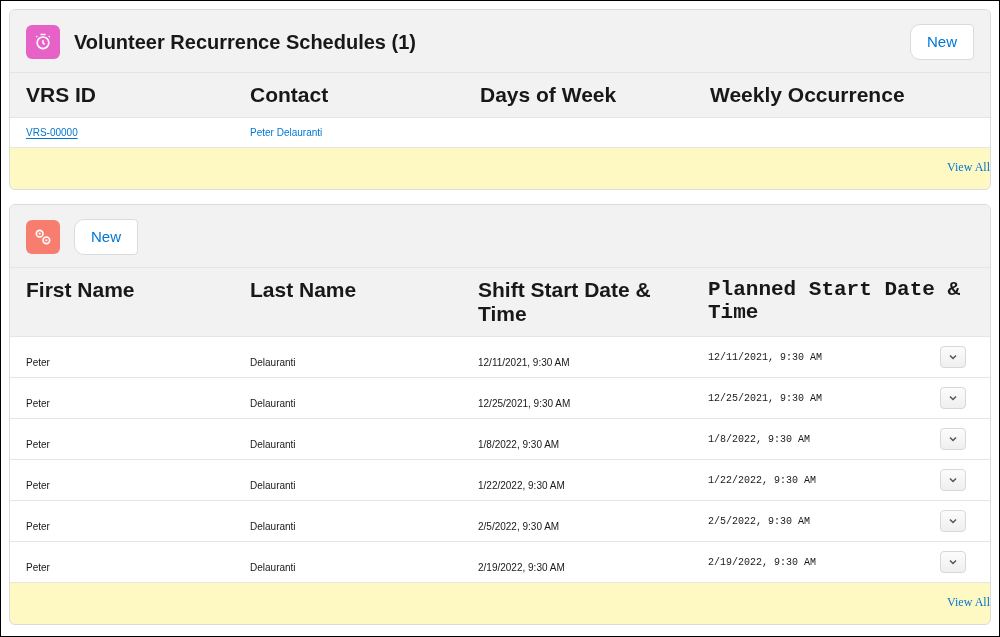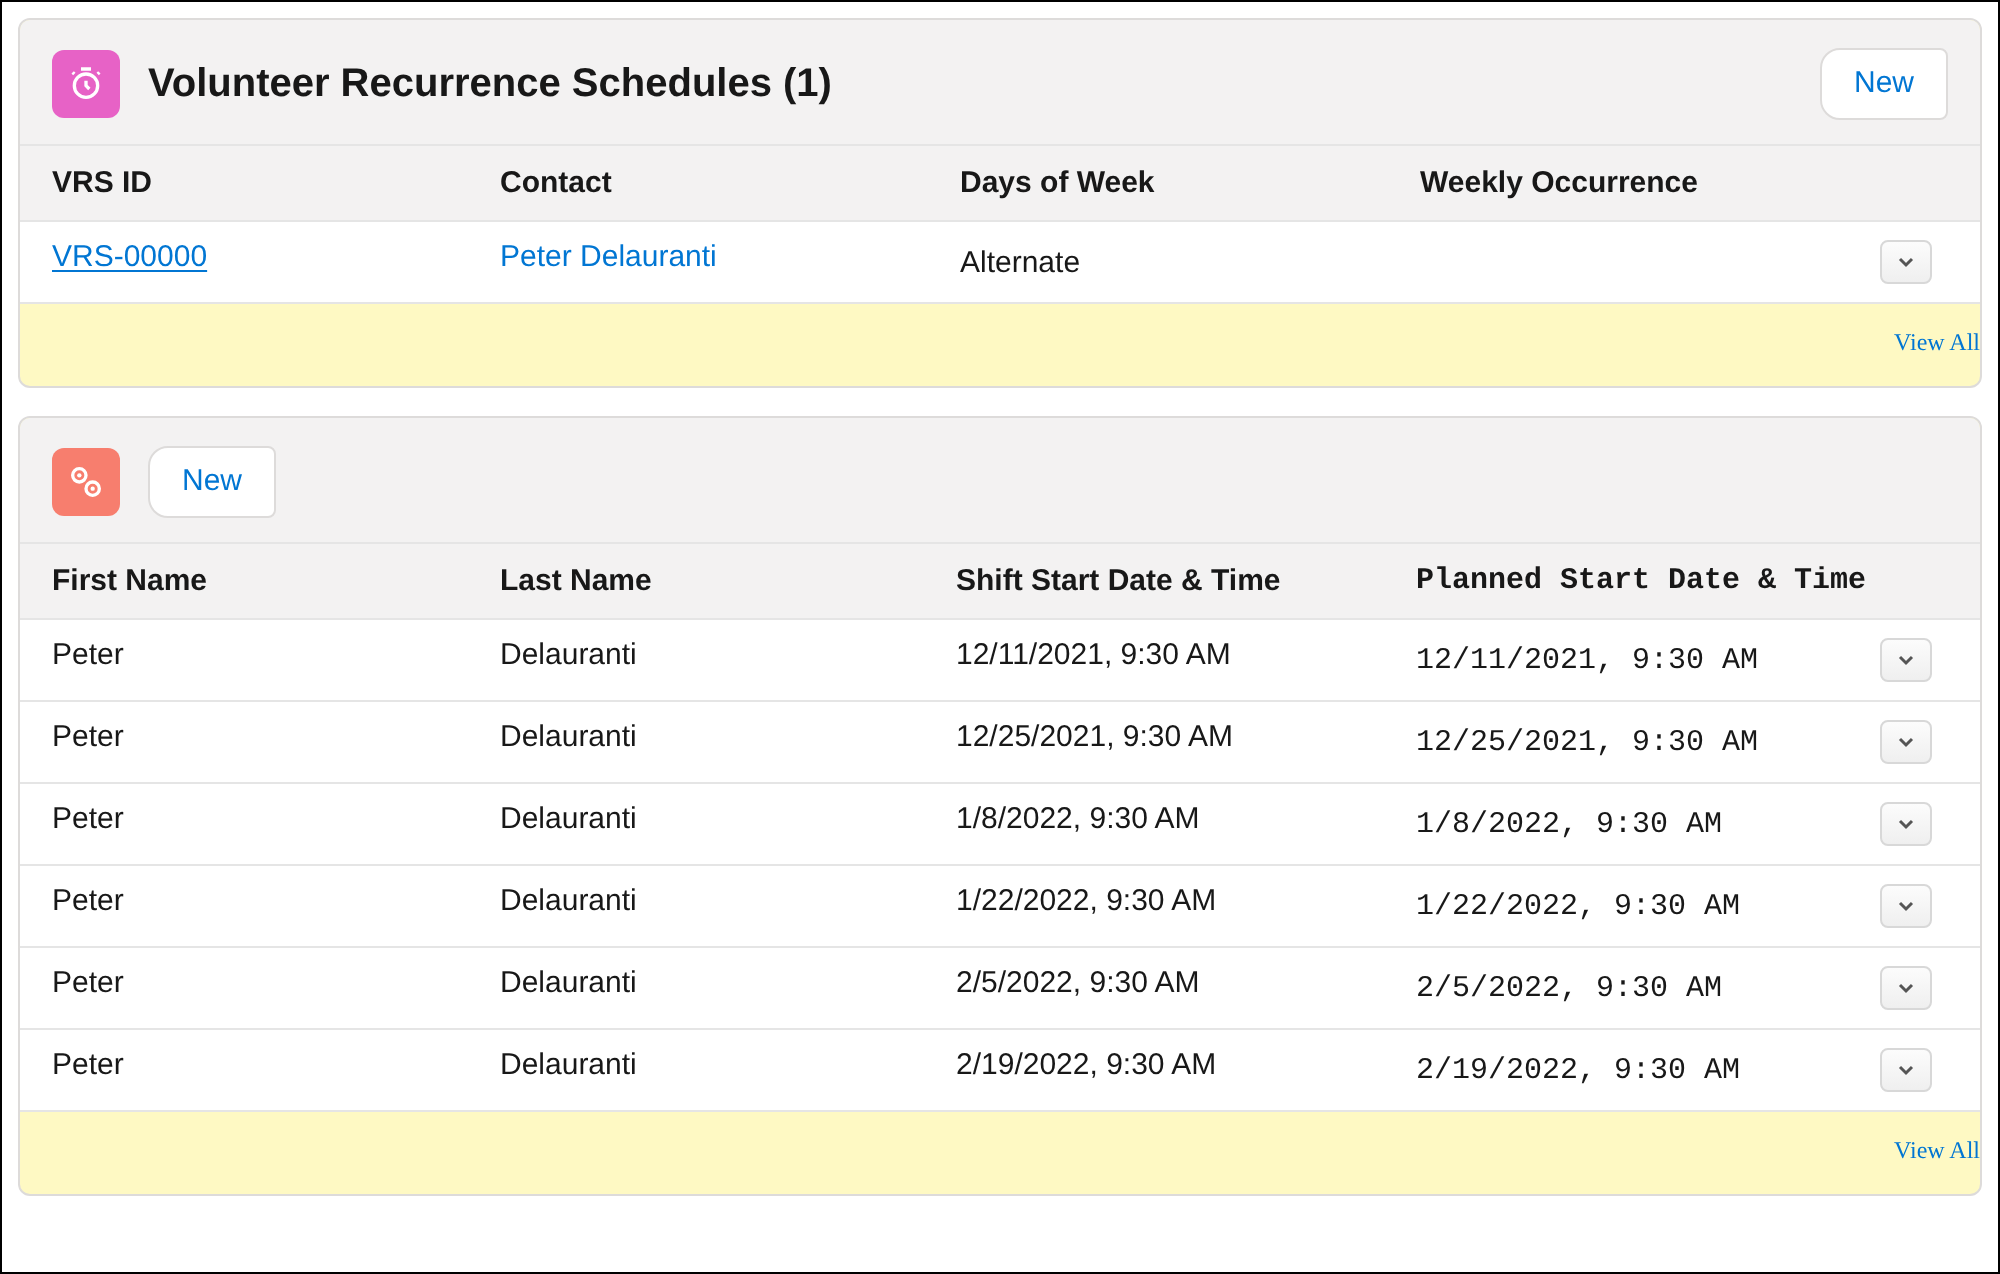--- a/index.html
+++ b/index.html
@@ -66,29 +66,29 @@
   .btn:first-child { border-top-left-radius: 4px; border-bottom-left-radius: 4px; border-radius: 10px; }
   .btn:last-child { border-top-right-radius: 4px; border-bottom-right-radius: 4px; }
   .btn + .btn { border-left: none; }
   .btn-single { border-radius: 4px; }
 
   .col-headers {
     display: flex;
     background: #f3f2f2;
     padding: 10px 16px 10px 16px;
     font-weight: 700;
-    font-size: 15px;
+    font-size: 21px;
     color: #181818;
   }
   .row {
     display: flex;
     padding: 9px 16px;
     border-top: 1px solid #e5e5e5;
-    align-items: flex-start;
-    font-size: 15px;
+    align-items: flex-end;
+    font-size: 10px;
     background: #fff;
   }
   .row:first-of-type { border-top: 1px solid #e5e5e5; }
   .cell { padding-right: 8px; }
   .link { color: #0176d3; cursor: pointer; }
   .underline { text-decoration: underline; text-underline-offset: 2px; }
   .row-action {
     width: 26px; height: 22px;
     border: 1px solid #d8d8d8;
     border-radius: 4px;
@@ -146,28 +146,20 @@
       <div class="cell c1a">VRS ID</div>
       <div class="cell c1b">Contact</div>
       <div class="cell c1c">Days of Week</div>
       <div class="cell c1d">Weekly Occurrence</div>
     </div>
 
     <div id="vrs-rows">
         <div class="row">
           <div class="cell c1a"><span class="link underline">VRS-00000</span></div>
           <div class="cell c1b"><span class="link">Peter Delauranti</span></div>
-          <div class="cell c1d" style="display:flex;align-items:center;">
-            <span>Alternate</span>
-            <div class="row-action">
-              <svg width="10" height="10" viewBox="0 0 10 10">
-                <path d="M2 3.5l3 3 3-3" fill="none" stroke="#555" stroke-width="1.5"></path>
-              </svg>
-            </div>
-          </div>
         </div>
       </div>
 
     <div class="view-all">
       <span>View All</span>
     </div>
   </div>
 
   <div class="card">
     <div class="card-header">

